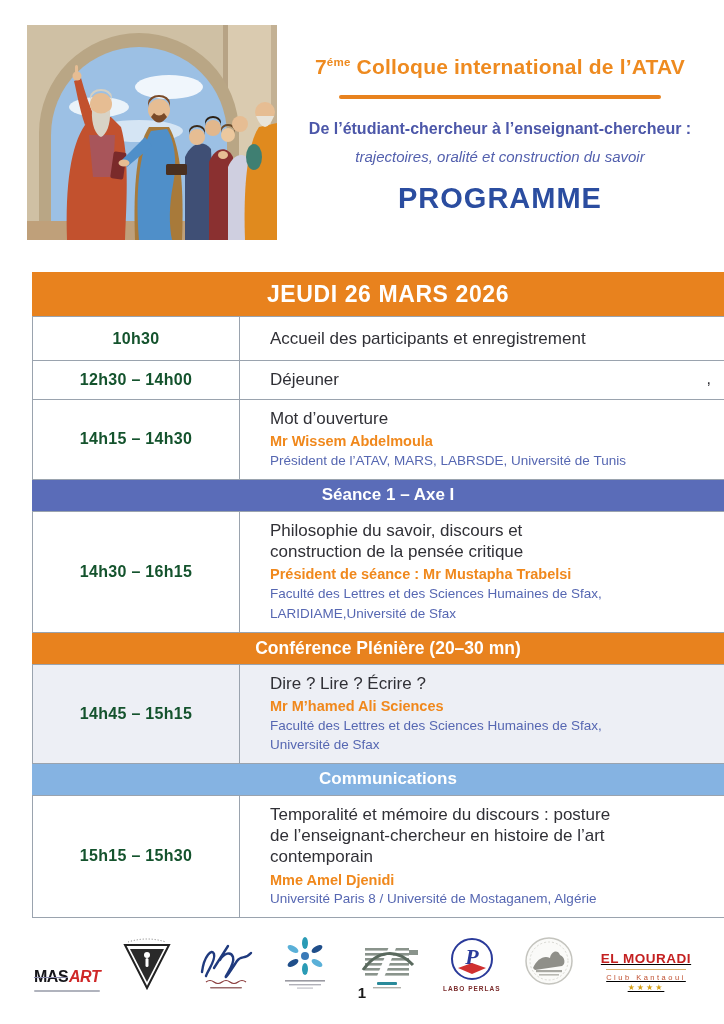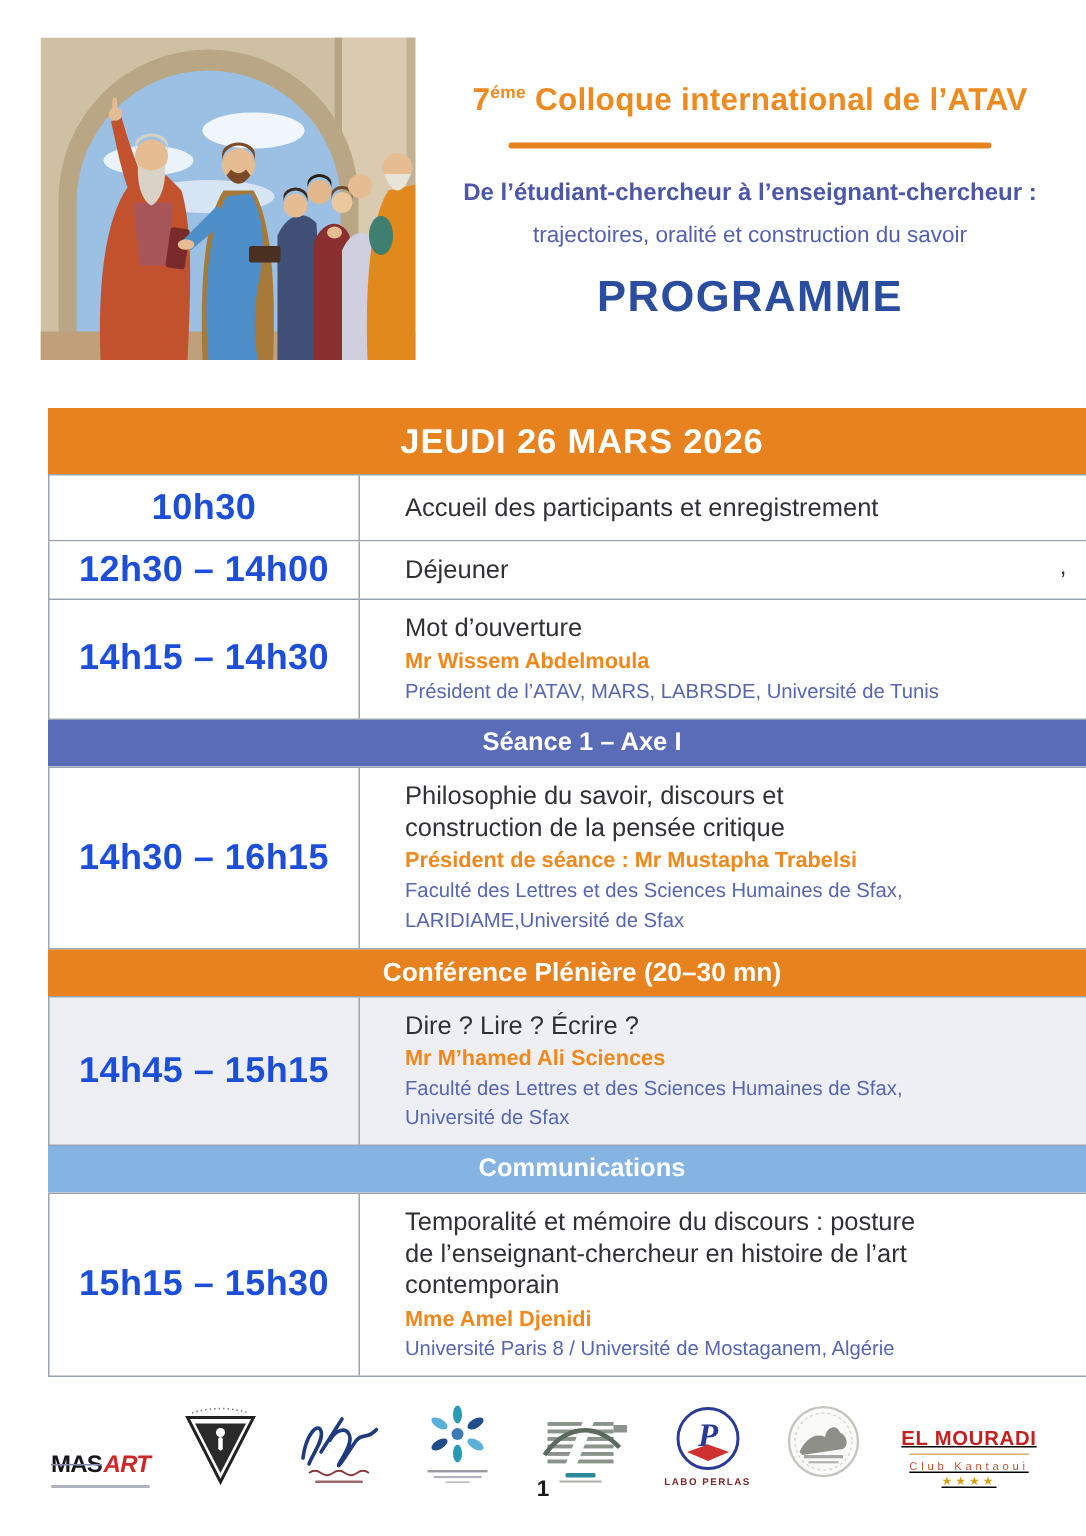--- a/index.html
+++ b/index.html
@@ -8,36 +8,36 @@
     font-family:"Liberation Sans",sans-serif;overflow:hidden;margin:0 auto;
   }
 
   
   .painting{position:absolute;left:27px;top:25px;width:250px;height:215px;}
   .header-right{position:absolute;left:288px;top:55px;width:424px;text-align:center;}
   .main-title{font-size:21px;font-weight:800;color:#ee8a1f;letter-spacing:0.2px;line-height:1.1;}
   .main-title sup{font-size:0.55em;}
   .title-underline{width:322px;height:4px;background:#e8821e;border-radius:3px;margin:17px auto 0;}
   .subtitle1{margin-top:21px;font-size:16px;font-weight:800;color:#4c57a9;}
-  .subtitle2{margin-top:10px;font-size:15px;font-weight:500;color:#5360ae;}
+  .subtitle2{margin-top:10px;font-size:15px;font-weight:500;color:#5360ae;font-style:italic;}
   .programme{margin-top:17px;font-size:29px;font-weight:800;color:#2b4da0;letter-spacing:1px;}
 
   
   .table{position:absolute;left:32px;top:272px;width:712px;}
   .tband{display:flex;align-items:center;justify-content:center;color:#fff;font-weight:700;}
   .tband.date{height:44px;background:#e8821e;font-size:23px;letter-spacing:0.6px;}
   .tband.blue{height:31px;background:#5a6cb8;font-size:17px;}
   .tband.orange{height:31px;background:#e8821e;font-size:17.5px;}
   .tband.lightblue{height:31px;background:#85b3e2;font-size:17px;}
 
   .row{display:flex;align-items:stretch;border-left:1px solid #9aa3ae;border-right:1px solid #9aa3ae;border-bottom:1px solid #9aa3ae;background:#fff;box-sizing:border-box;}
   .row.topline{border-top:1px solid #9aa3ae;}
   .row.shaded{background:#edeff5;}
   .cell-time{flex:0 0 206px;display:flex;align-items:center;justify-content:center;border-right:1px solid #9aa3ae;
-    font-size:24px;font-weight:700;color:#1d4ed8;letter-spacing:0.3px;}
+    font-size:16px;font-weight:700;color:#14532d;letter-spacing:0.3px;}
   .cell-content{flex:1;display:flex;flex-direction:column;justify-content:center;padding:8px 16px 8px 30px;position:relative;box-sizing:border-box;}
   .cell-content.single{flex-direction:row;align-items:center;justify-content:flex-start;}
   .s-title{font-size:17px;color:#303036;line-height:1.25;}
   .s-title.wrap{max-width:345px;}
   .s-speaker{font-size:14.5px;font-weight:700;color:#f0881c;margin-top:3px;line-height:1.3;}
   .s-affil{font-size:13.5px;font-weight:500;color:#5667b2;line-height:1.45;}
   .s-note{position:absolute;right:32px;top:50%;transform:translateY(-58%);font-size:16px;color:#303036;}
   .h45{min-height:45px;}.h39{min-height:39px;}.h77{min-height:77px;}
   .h122{min-height:122px;}.h95{min-height:95px;}.h121{min-height:121px;}
 

